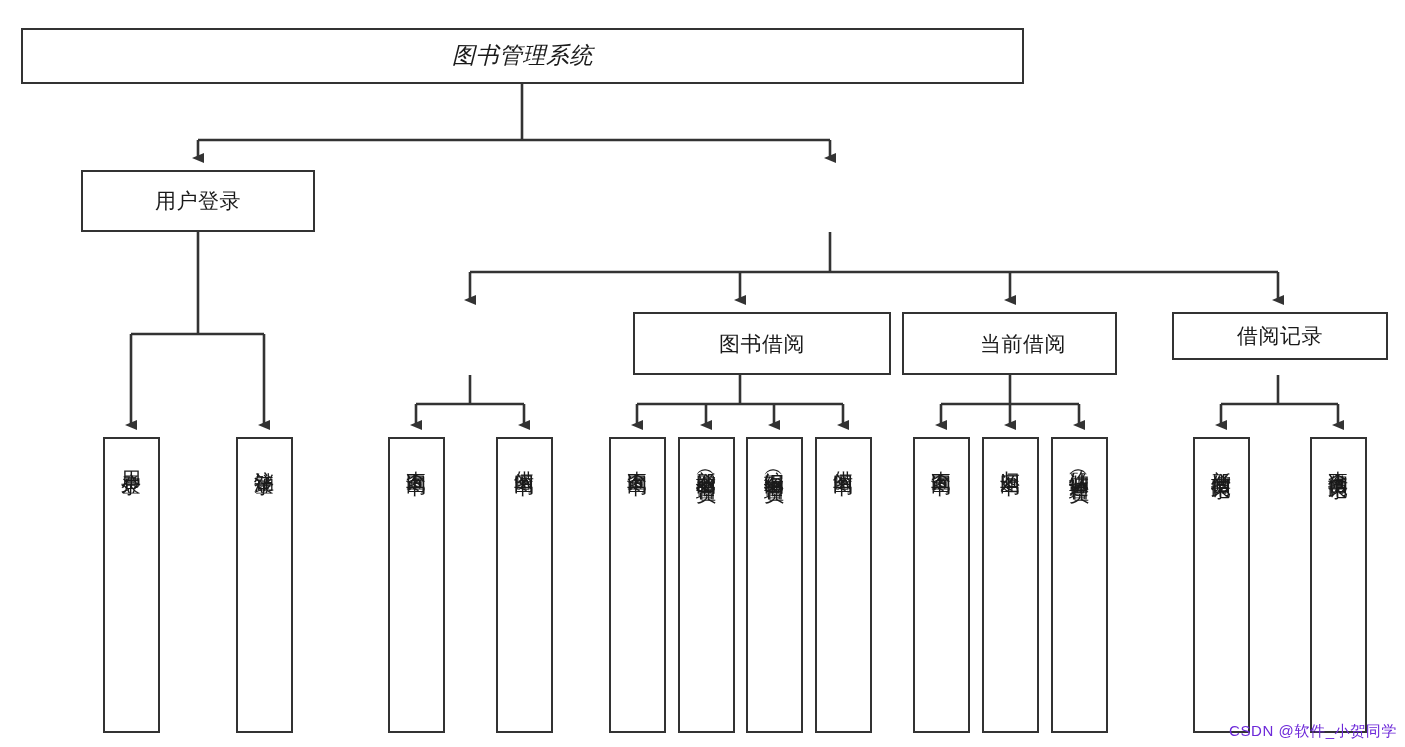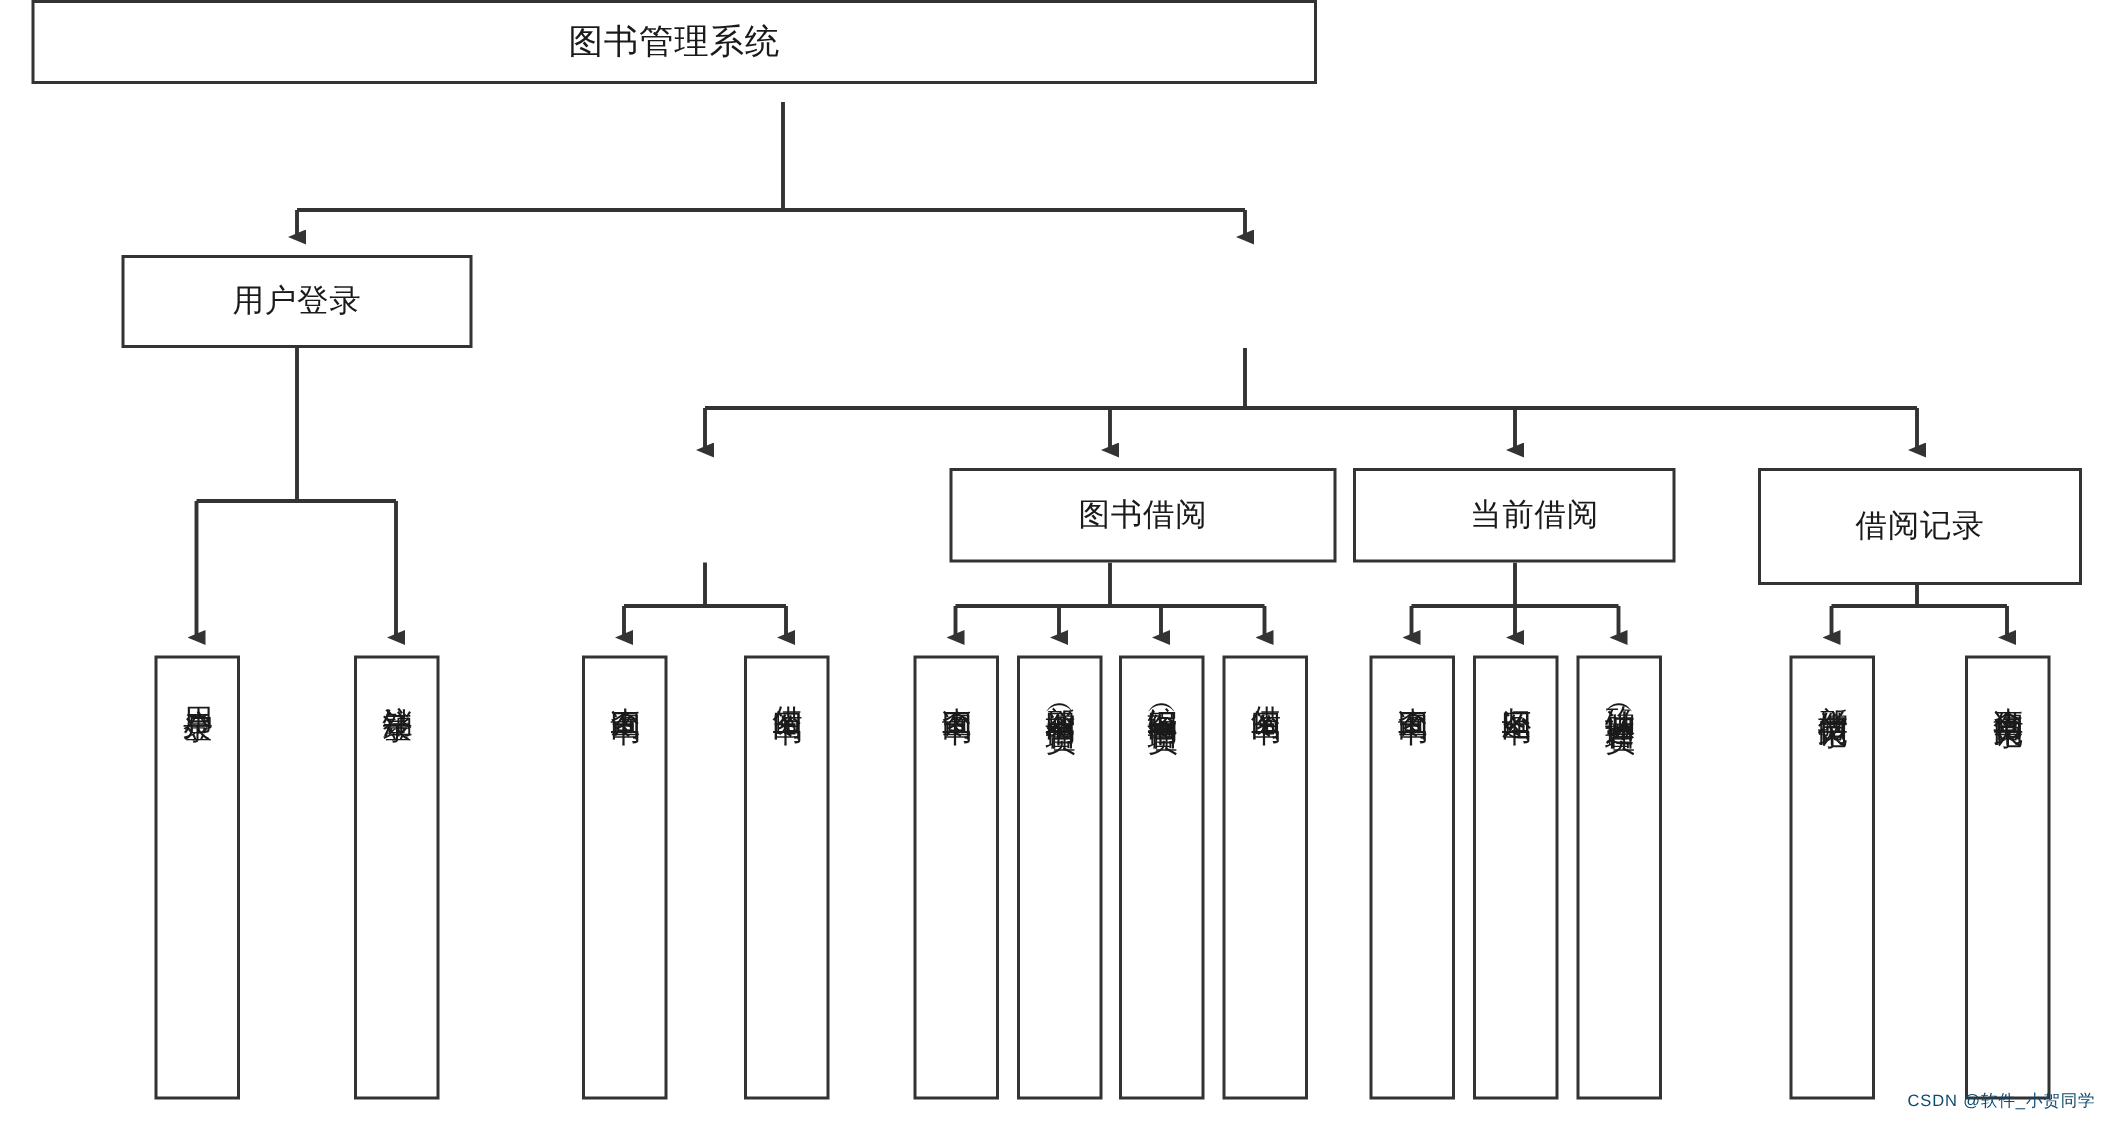--- a/index.html
+++ b/index.html
@@ -55,22 +55,22 @@
     letter-spacing: 2px;
     line-height: 1.0;
     white-space: normal;
     max-height: 272px;
   }
   .node.root .label { font-size: 23px; }
   .watermark {
     position: absolute;
     right: 8px;
     bottom: 6px;
-    font-size: 11px;
-    color: #0c4a6e;
+    font-size: 15px;
+    color: #6d28d9;
     letter-spacing: 0.6px;
     z-index: 5;
     white-space: nowrap;
     text-align: center;
   }
 </style>
 </head>
 <body>
 
 <div id="diagram-root">
@@ -121,35 +121,35 @@
       <path d="M1010,404 L1010,425" marker-end="url(#arrow)"></path>
       <path d="M1079,404 L1079,425" marker-end="url(#arrow)"></path>
 
       <path d="M1278,375 L1278,404"></path>
       <path d="M1221,404 L1338,404"></path>
       <path d="M1221,404 L1221,425" marker-end="url(#arrow)"></path>
       <path d="M1338,404 L1338,425" marker-end="url(#arrow)"></path>
     </g>
   </svg>
 
-  <div class="node root" style="left:21px; top:0; width:857px; height:56px;">
+  <div class="node root" style="left:21px; top:28px; width:1003px; height:56px;font-style:italic;">
     <span class="label">图书管理系统</span>
   </div>
 
   <div class="node" style="left:81px; top:170px; width:234px; height:62px;">
     <span class="label">用户登录</span>
   </div>
 
   <div class="node" style="left:633px; top:312px; width:258px; height:63px;">
     <span class="label">图书借阅</span>
   </div>
   <div class="node" style="left:902px; top:312px; width:215px; height:63px;padding-left:27px;">
     <span class="label">当前借阅</span>
   </div>
-  <div class="node" style="left:1172px; top:312px; width:216px; height:78px;">
+  <div class="node" style="left:1172px; top:312px; width:216px; height:48px;">
     <span class="label">借阅记录</span>
   </div>
 
   <div class="node vertical" style="left:103px; top:437px; width:57px; height:296px;">
     <span class="label">用户登录</span>
   </div>
   <div class="node vertical" style="left:236px; top:437px; width:57px; height:296px;">
     <span class="label">注销登录</span>
   </div>
 

